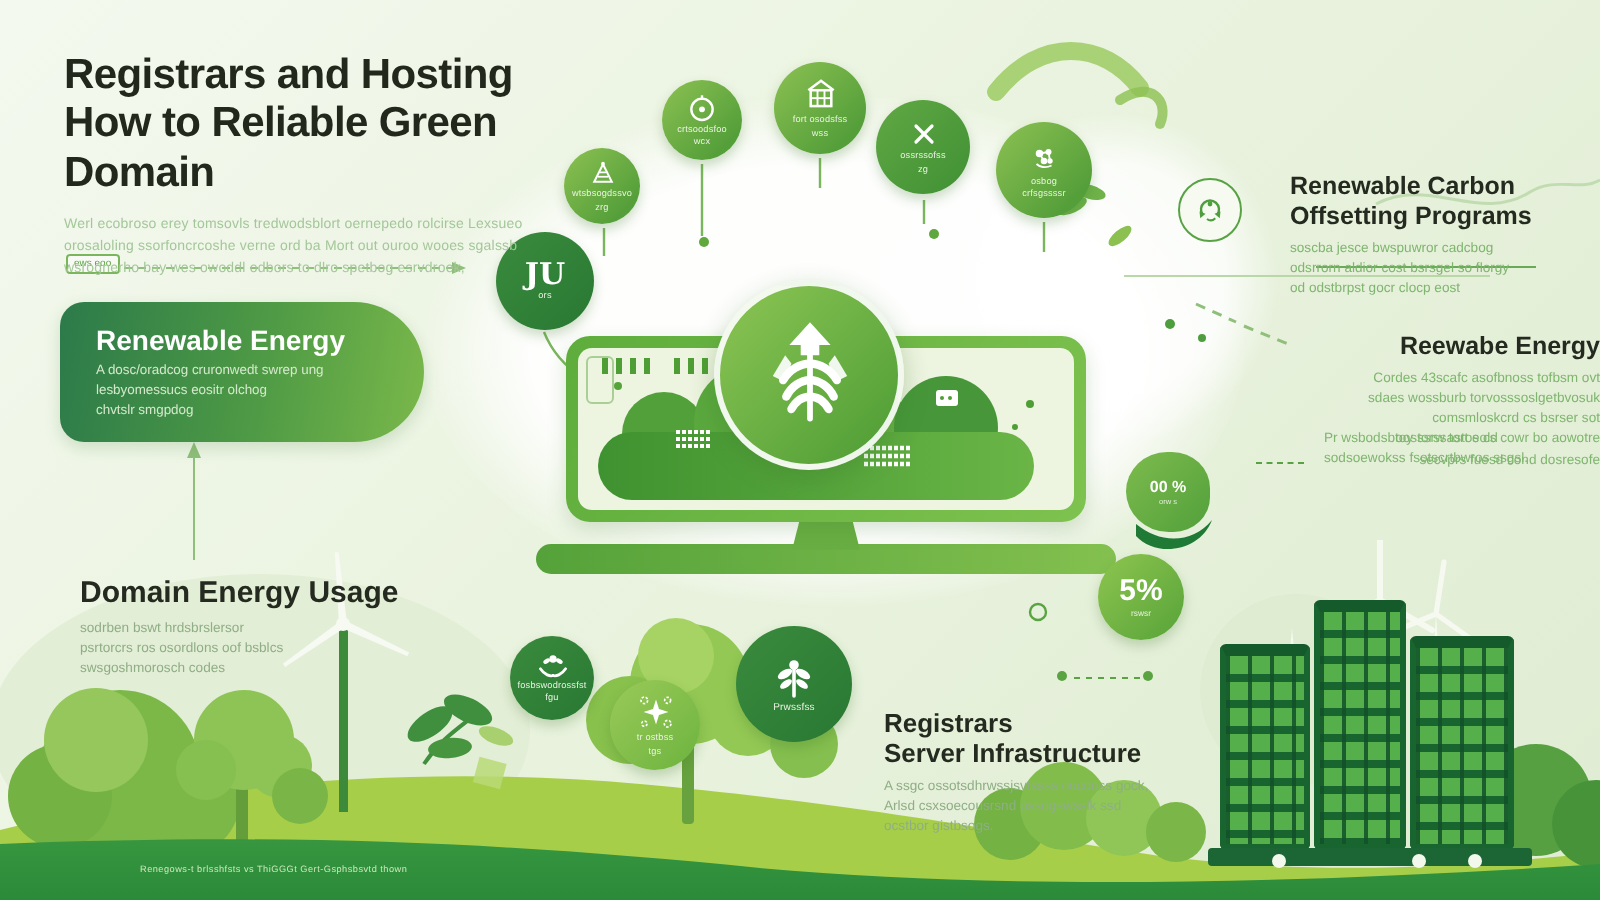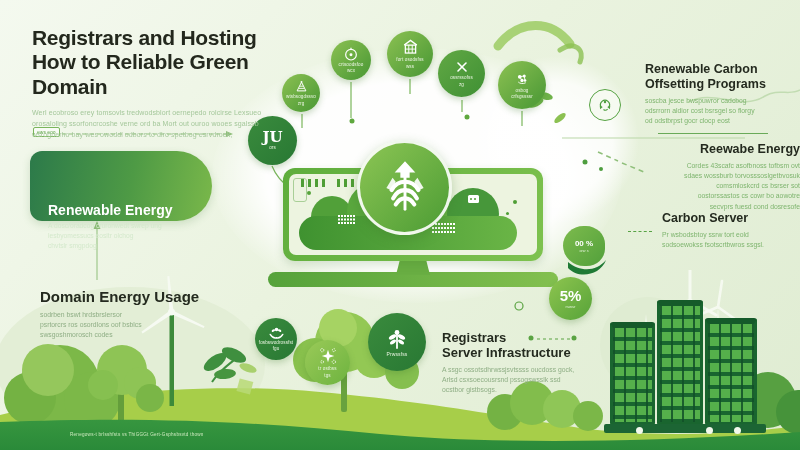--- a/index.html
+++ b/index.html
@@ -6,32 +6,32 @@
   .stage{
     position:relative;width:800px;height:450px;overflow:hidden;
     font-family:"Liberation Sans","DejaVu Sans",sans-serif;
     background:linear-gradient(135deg,#f4f9ef 0%,#eaf3df 45%,#dfecd2 100%);
   }
   .abs{position:absolute;}
   
   .h1{font-size:21px;font-weight:bold;color:#23281d;letter-spacing:-0.3px;line-height:1.16;}
   .subtext{font-size:7px;color:#a4c79a;line-height:1.55;letter-spacing:.1px;}
   .h2{font-size:15px;font-weight:bold;color:#242a1f;}
-  .h3{font-size:12.5px;font-weight:bold;color:#242a1f;line-height:1.18;}
+  .h3{font-size:12.5px;font-weight:bold;color:#242a1f;line-height:1.18;margin-top:24px;}
   .green-line{font-size:6.8px;color:#7fb56f;line-height:1.5;}
   .gray-line{font-size:6.8px;color:#8fae85;line-height:1.5;}
   
   .renew-box{
     left:30px;top:151px;width:182px;height:70px;
     border-radius:12px 35px 35px 12px;
     background:linear-gradient(100deg,#2c7a4a 0%,#4e9a45 55%,#7ab84a 100%);
     box-shadow:0 3px 8px rgba(70,130,60,.2);
     padding:11px 14px 0 18px;box-sizing:border-box;
   }
-  .renew-box .bt{font-size:14px;font-weight:bold;color:#ffffff;margin-bottom:3px;margin-top:40px;}
+  .renew-box .bt{font-size:14px;font-weight:bold;color:#ffffff;margin-bottom:3px;}
   .renew-box .bl{font-size:6.7px;color:#d4e9cc;line-height:1.5;}
   
   .circ{
     border-radius:50%;display:flex;flex-direction:column;align-items:center;justify-content:center;
     background:linear-gradient(135deg,#8cc152 0%,#559f3a 80%);
     box-shadow:0 3px 6px rgba(60,120,40,.25);text-align:center;z-index:6;
   }
   .circ.dark{background:linear-gradient(135deg,#3a8b3d 0%,#2b7b35 85%);}
   .circ .lbl{font-size:4.6px;color:#eaf5e2;line-height:1.35;letter-spacing:.1px;}
   .outline-circ{
@@ -424,21 +424,20 @@
       <div>Cordes 43scafc asofbnoss tofbsm ovt</div>
       <div>sdaes wossburb torvosssoslgetbvosuk</div>
       <div>comsmloskcrd cs bsrser sot</div>
       <div>oostorssastos cs cowr bo aowotre</div>
       <div>secvprs fuesd cond dosresofe</div>
     </div>
   </div>
 
   <div class="abs dash-sm"></div>
   <div class="abs" style="left:662px;top:211px;width:138px;z-index:7;">
-    <div class="h3">Carbon Server</div>
     <div class="green-line" style="margin-top:4px;">
       <div>Pr wsbodsbtoy ssrw tort eold</div>
       <div>sodsoewokss fsotscrtbwros ssgsl.</div>
     </div>
   </div>
 
   <div class="abs" style="left:442px;top:330px;width:175px;z-index:7;">
     <div class="h3" style="font-size:13px;">
       <div>Registrars</div>
       <div>Server Infrastructure</div>

